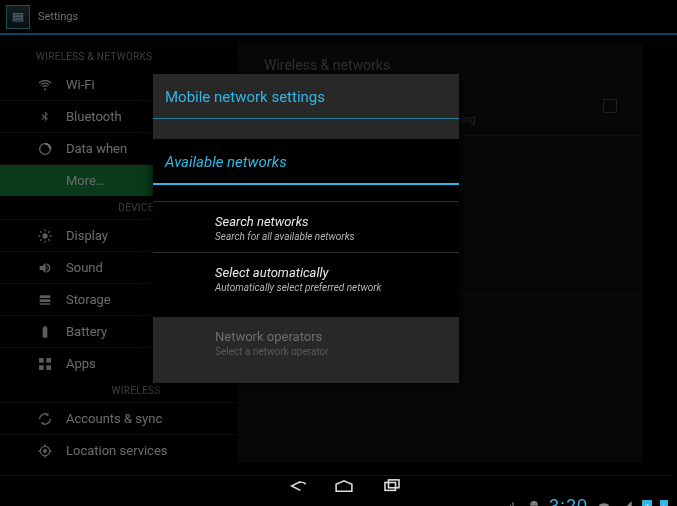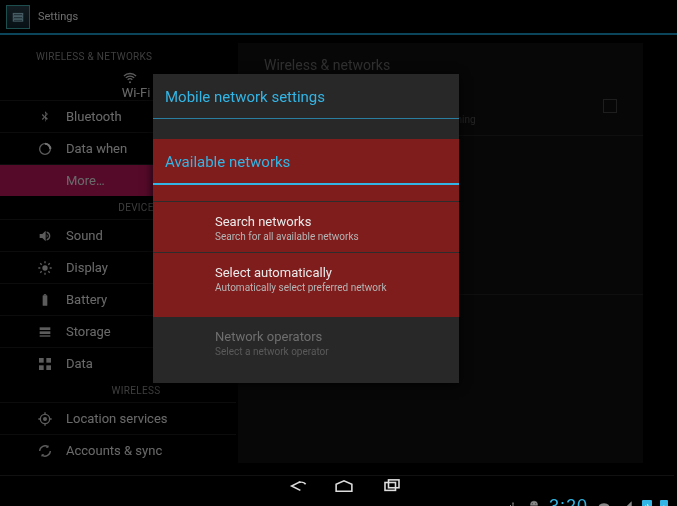--- a/index.html
+++ b/index.html
@@ -8,36 +8,36 @@
   .overlay-dim { position: absolute; inset: 0; background: rgba(0,0,0,0.55); z-index: 5; }
   .titlebar { position: relative; height: 35px; display: flex; align-items: center; border-bottom: 2px solid #1a99cc; z-index: 2; }
   .titlebar .app-icon { width: 24px; height: 24px; margin: 0 8px 0 6px; background: linear-gradient(#2a3f4a,#0f2530); border: 1px solid #4aa; display:flex; align-items:center; justify-content:center;}
   .titlebar .app-icon svg { width: 14px; height: 14px; }
   .titlebar .title { font-size: 11px; color: #eee; text-align: right; }
   .body { position: relative; display: flex; height: 440px; z-index: 2; }
   .sidebar { width: 236px; background: #000; overflow: hidden; }
   .section-header { color: #8a8a8a; font-size: 10px; letter-spacing: 0.3px; padding: 16px 0 6px 36px; }
   .section-header.device { padding-top: 6px; text-align: center; }
   .sidebar-item { display: flex; align-items: center; height: 32px; padding-left: 36px; color: #e8e8e8; font-size: 13px; border-top: 1px solid #1c1c1c; }
-  .sidebar-item.first { border-top: none; flex-direction: column; }
+  .sidebar-item.first { border-top: none; }
   .sidebar-item .icon { width: 18px; height: 18px; margin-right: 12px; display:flex; align-items:center; justify-content:center; color:#c9c9c9;}
-  .sidebar-item.selected { background: #be185d; }
+  .sidebar-item.selected { background: #15803d; }
   .sidebar-item.more { padding-left: 66px; }
   .content { flex: 1; position: relative; }
   .content-panel { position: absolute; left: 2px; right: 34px; top: 8px; height: 420px; background: #111; }
   .content-header { color: #6a6a6a; font-size: 14px; padding: 14px 0 14px 26px; }
   .content-item { padding: 10px 10px 10px 62px; border-bottom: 1px solid #222; }
   .content-item .ci-title { color: #6a6a6a; font-size: 13px; }
   .content-item .ci-sub { color: #4f4f4f; font-size: 10px; margin-top: 2px; }
   .content-item .chk { float: right; width: 14px; height: 14px; border: 1px solid #444; margin-top: 2px; margin-right: 16px;}
   .dialog { position: absolute; z-index: 10; left: 153px; top: 74px; width: 306px; background: #282828; box-shadow: 0 2px 10px rgba(0,0,0,0.8); }
   .dlg-head { color: #33b5e5; font-size: 15px; padding: 14px 12px 12px 12px; }
   .dlg-sep { height: 2px; background: #33b5e5; }
   .dlg-sep.thin { height: 1px; background: #2a7fa0; }
-  .dlg-section { background: #7f1d1d; }
+  .dlg-section { background: #000000; font-style: italic; }
   .dlg-section-head { color: #33b5e5; font-size: 15px; padding: 14px 12px 12px 12px; }
   .dlg-item { padding: 12px 12px 10px 62px; border-top: 1px solid #2d2d2d; }
   .dlg-item:first-of-type { border-top: none; }
   .dlg-item .di-title { color: #eaeaea; font-size: 13px; }
   .dlg-item .di-sub { color: #b5b5b5; font-size: 10px; margin-top: 2px; }
   .dlg-below { background: #282828; }
   .dlg-below .dlg-item .di-title { color: #6e6e6e; }
   .dlg-below .dlg-item .di-sub { color: #5a5a5a; }
   .navbar { position: absolute; left: 0; right: 3px; bottom: 0; height: 31px; background: #000; border-top: 1px solid #111; display: flex; align-items: center; z-index: 20; flex-direction: column; }
   .nav-left { display: flex; gap: 22px; padding-left: 14px; }
@@ -98,92 +98,92 @@
 
       <div class="sidebar-item more selected">
         <span>More…</span>
       </div>
 
       <div class="section-header device">DEVICE</div>
 
       <div class="sidebar-item">
         <span class="icon">
             <svg viewBox="0 0 24 24" width="16" height="16" fill="#ccc">
-              <path d="M4 9v6h4l5 5V4L8 9H4zm12 3a3 3 0 00-1.5-2.6v5.2A3 3 0 0016 12zm-1.5-6.7v2.1A5 5 0 0118 12a5 5 0 01-3.5 4.6v2.1A7 7 0 0020 12a7 7 0 00-5.5-6.7z"></path>
-            </svg>
-          </span>
-        <span>Sound</span>
-      </div>
-
-      <div class="sidebar-item">
-        <span class="icon">
-            <svg viewBox="0 0 24 24" width="16" height="16" fill="#ccc">
               <circle cx="12" cy="12" r="4"></circle>
               <g stroke="#ccc" stroke-width="2">
                 <path d="M12 2v3M12 19v3M2 12h3M19 12h3M4.9 4.9l2.1 2.1M17 17l2.1 2.1M4.9 19.1L7 17M17 7l2.1-2.1"></path>
               </g>
             </svg>
           </span>
         <span>Display</span>
       </div>
 
       <div class="sidebar-item">
         <span class="icon">
+            <svg viewBox="0 0 24 24" width="16" height="16" fill="#ccc">
+              <path d="M4 9v6h4l5 5V4L8 9H4zm12 3a3 3 0 00-1.5-2.6v5.2A3 3 0 0016 12zm-1.5-6.7v2.1A5 5 0 0118 12a5 5 0 01-3.5 4.6v2.1A7 7 0 0020 12a7 7 0 00-5.5-6.7z"></path>
+            </svg>
+          </span>
+        <span>Sound</span>
+      </div>
+
+      <div class="sidebar-item">
+        <span class="icon">
+            <svg viewBox="0 0 24 24" width="16" height="16" fill="#ccc">
+              <rect x="4" y="5" width="16" height="4"></rect>
+              <rect x="4" y="11" width="16" height="4"></rect>
+              <rect x="4" y="17" width="16" height="2"></rect>
+            </svg>
+          </span>
+        <span>Storage</span>
+      </div>
+
+      <div class="sidebar-item">
+        <span class="icon">
             <svg viewBox="0 0 24 24" width="14" height="16" fill="#ccc">
               <rect x="8" y="4" width="8" height="18" rx="1"></rect>
               <rect x="10" y="2" width="4" height="2"></rect>
             </svg>
           </span>
         <span>Battery</span>
-      </div>
-
-      <div class="sidebar-item">
-        <span class="icon">
-            <svg viewBox="0 0 24 24" width="16" height="16" fill="#ccc">
-              <rect x="4" y="5" width="16" height="4"></rect>
-              <rect x="4" y="11" width="16" height="4"></rect>
-              <rect x="4" y="17" width="16" height="2"></rect>
-            </svg>
-          </span>
-        <span>Storage</span>
       </div>
 
       <div class="sidebar-item">
         <span class="icon">
             <svg viewBox="0 0 24 24" width="16" height="16" fill="#ccc">
               <rect x="3" y="3" width="7" height="7"></rect>
               <rect x="14" y="3" width="7" height="7"></rect>
               <rect x="3" y="14" width="7" height="7"></rect>
               <rect x="14" y="14" width="7" height="7"></rect>
             </svg>
           </span>
-        <span>Data</span>
+        <span>Apps</span>
       </div>
 
       <div class="section-header device">WIRELESS</div>
+
+      <div class="sidebar-item">
+        <span class="icon">
+            <svg viewBox="0 0 24 24" width="16" height="16" fill="none" stroke="#ccc" stroke-width="2">
+              <path d="M4 12a8 8 0 0113-6M20 12a8 8 0 01-13 6"></path>
+              <path d="M17 3v4h-4M7 21v-4h4" fill="#ccc" stroke="none"></path>
+            </svg>
+          </span>
+        <span>Accounts &amp; sync</span>
+      </div>
 
       <div class="sidebar-item">
         <span class="icon">
             <svg viewBox="0 0 24 24" width="16" height="16" fill="none" stroke="#ccc" stroke-width="2">
               <circle cx="12" cy="12" r="7"></circle>
               <circle cx="12" cy="12" r="2" fill="#ccc"></circle>
               <path d="M12 2v3M12 19v3M2 12h3M19 12h3"></path>
             </svg>
           </span>
         <span>Location services</span>
-      </div>
-
-      <div class="sidebar-item">
-        <span class="icon">
-            <svg viewBox="0 0 24 24" width="16" height="16" fill="none" stroke="#ccc" stroke-width="2">
-              <path d="M4 12a8 8 0 0113-6M20 12a8 8 0 01-13 6"></path>
-              <path d="M17 3v4h-4M7 21v-4h4" fill="#ccc" stroke="none"></path>
-            </svg>
-          </span>
-        <span>Accounts &amp; sync</span>
       </div>
     </div>
 
     <div class="content">
       <div class="content-panel">
         <div class="content-header">Wireless &amp; networks</div>
         <div class="content-item">
           <span class="chk"></span>
           <div class="ci-title">Data roaming</div>
           <div class="ci-sub">Connect to data services when roaming</div>

